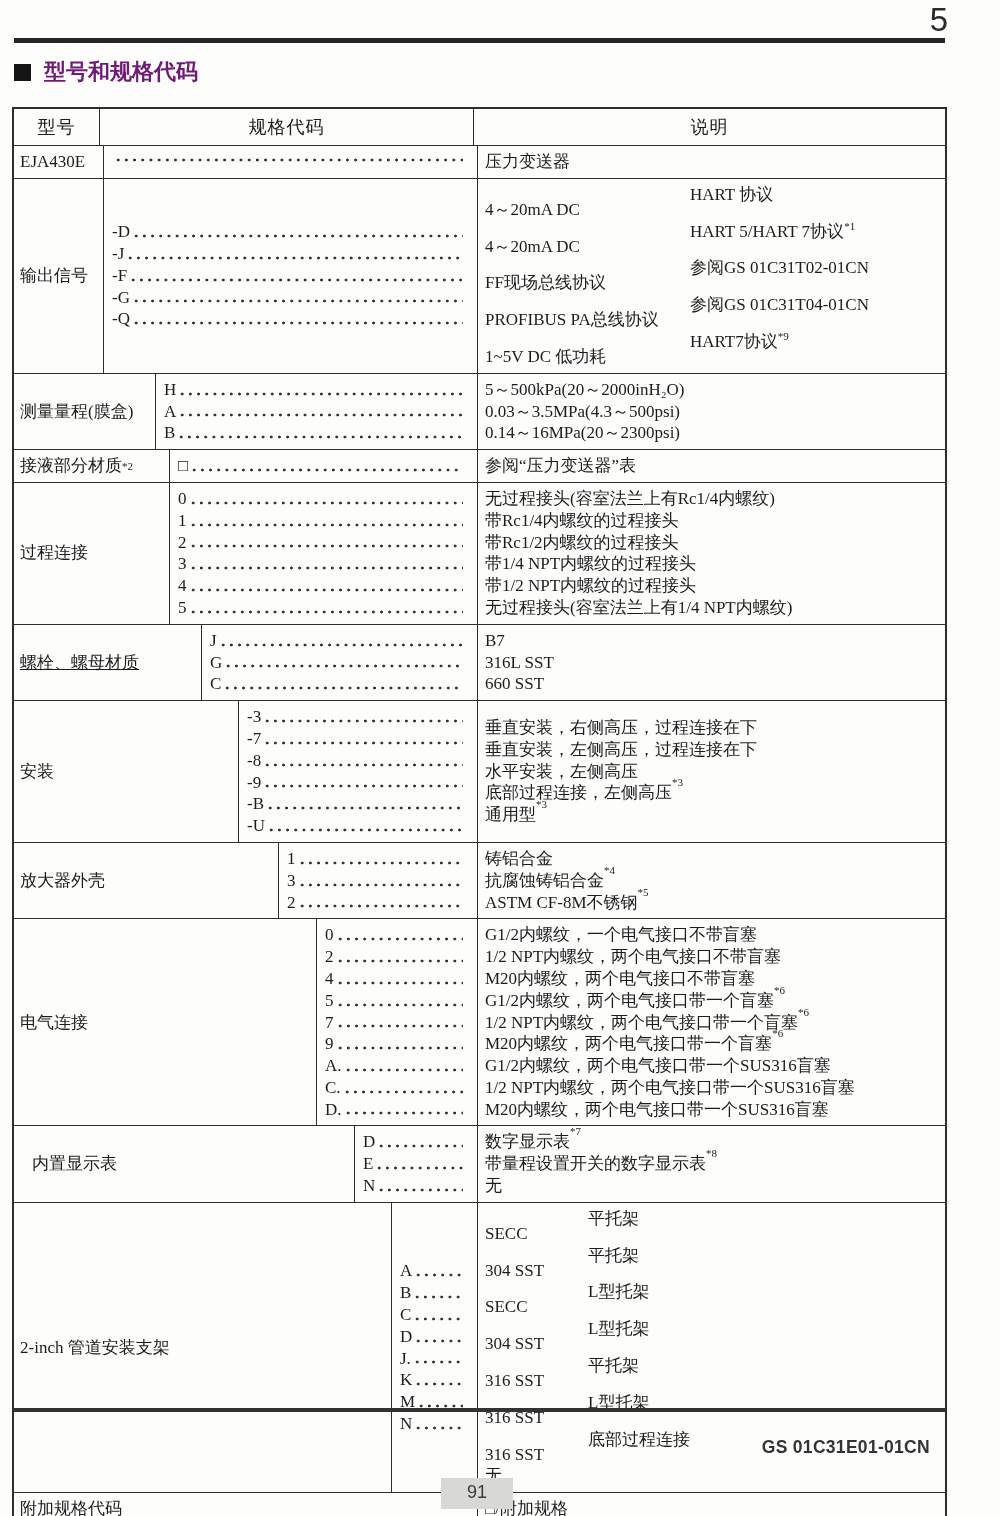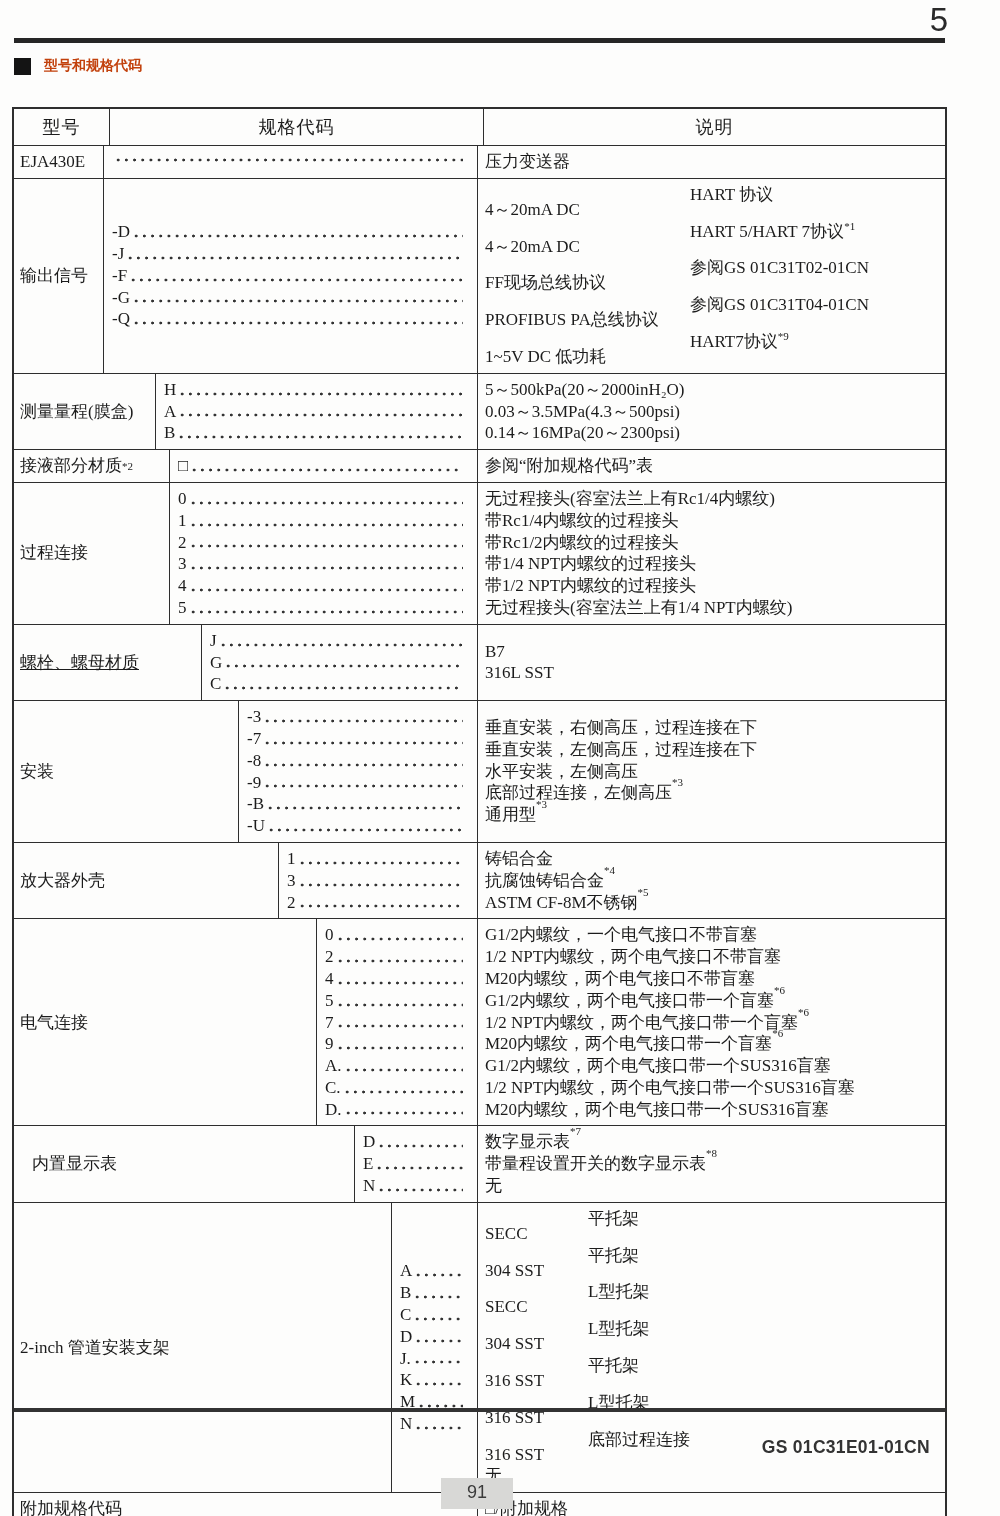--- a/index.html
+++ b/index.html
@@ -14,39 +14,39 @@
   
   .page-num-top{
     position:absolute;top:1px;right:52px;
     font-family:"Liberation Sans","DejaVu Sans",sans-serif;
     font-size:33px;color:#2a2a2a;
   }
   .top-rule{position:absolute;left:14px;top:38px;width:931px;height:5px;background:#262626;}
   .section-heading{
     position:absolute;left:14px;top:57px;
     font-family:"Liberation Sans","DejaVu Sans",sans-serif;
-    font-size:14px;font-weight:600;color:#c2410c;
+    font-size:22px;font-weight:600;color:#701a75;
     display:flex;align-items:center;gap:13px;
   }
   .section-heading .sq{width:17px;height:17px;background:#141414;display:inline-block;}
   
   .spec-table{
     position:absolute;left:12px;top:107px;width:935px;
     border:2px solid #2e2e2e;
     box-sizing:border-box;
     font-size:17px;
   }
   .t-row{display:flex;border-top:1.5px solid #2e2e2e;box-sizing:border-box;}
   .t-row:first-child{border-top:none;}
   .t-head{min-height:36px;}
   .t-head .hcell{
     display:flex;align-items:center;justify-content:center;
     box-sizing:border-box;font-size:18px;letter-spacing:1px;
   }
-  .hcell.c1{width:96px;border-right:1.5px solid #2e2e2e;}
+  .hcell.c1{width:86px;border-right:1.5px solid #2e2e2e;}
   .hcell.c2{width:374px;border-right:1.5px solid #2e2e2e;}
   .hcell.c3{flex:1;}
   .label-cell{
     display:flex;align-items:center;
     padding:5px 4px 5px 6px;box-sizing:border-box;
     border-right:1.5px solid #2e2e2e;
     line-height:21.8px;
   }
   .codes-cell{
     display:flex;flex-direction:column;justify-content:center;
@@ -186,21 +186,21 @@
       </div>
       <div class="t-row">
         <div class="label-cell" style="width: 156px;">接液部分材质<sup>*2</sup></div>
         <div class="codes-cell" style="width: 308px;">
           <div class="code-line">
             <span class="code-txt">□</span>
             <span class="leader"></span>
           </div>
         </div>
         <div class="desc-cell">
-          <div class="desc-line">参阅“附加规格代码”表</div>
+          <div class="desc-line">参阅“压力变送器”表</div>
         </div>
       </div>
       <div class="t-row">
         <div class="label-cell" style="width: 156px;">过程连接</div>
         <div class="codes-cell" style="width: 308px;">
           <div class="code-line">
             <span class="code-txt">0</span>
             <span class="leader"></span>
           </div>
           <div class="code-line">
@@ -245,20 +245,21 @@
             <span class="leader"></span>
           </div>
           <div class="code-line">
             <span class="code-txt">C</span>
             <span class="leader"></span>
           </div>
         </div>
         <div class="desc-cell">
           <div class="desc-line">B7</div>
           <div class="desc-line">316L SST</div>
+          <div class="desc-line">660 SST</div>
         </div>
       </div>
       <div class="t-row">
         <div class="label-cell" style="width: 225px;">安装</div>
         <div class="codes-cell" style="width: 239px;">
           <div class="code-line">
             <span class="code-txt">-3</span>
             <span class="leader"></span>
           </div>
           <div class="code-line">

